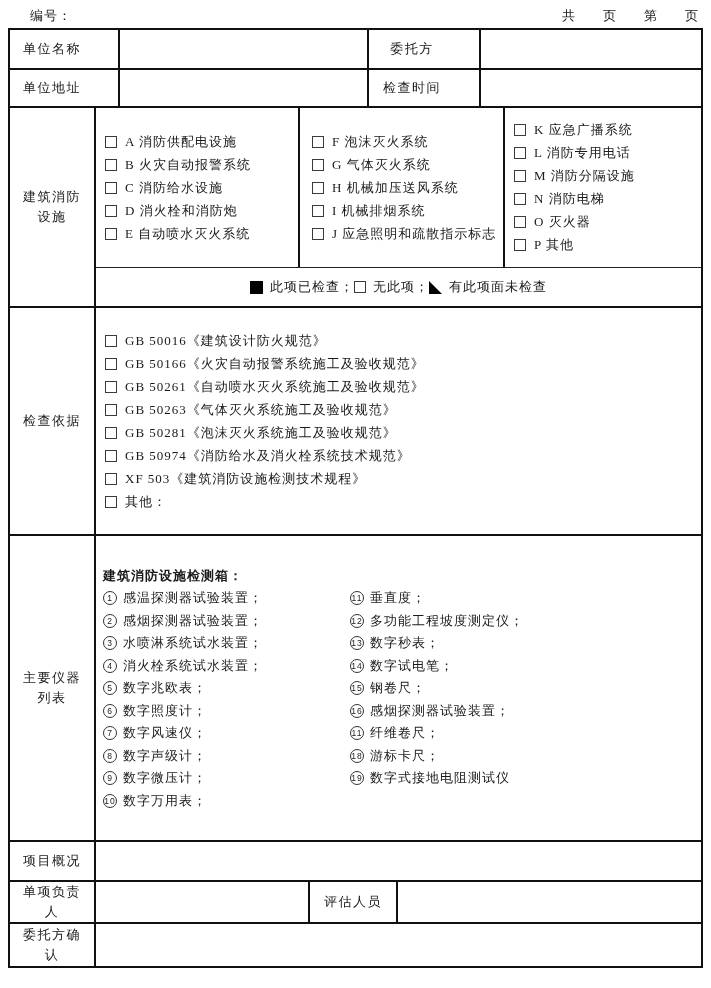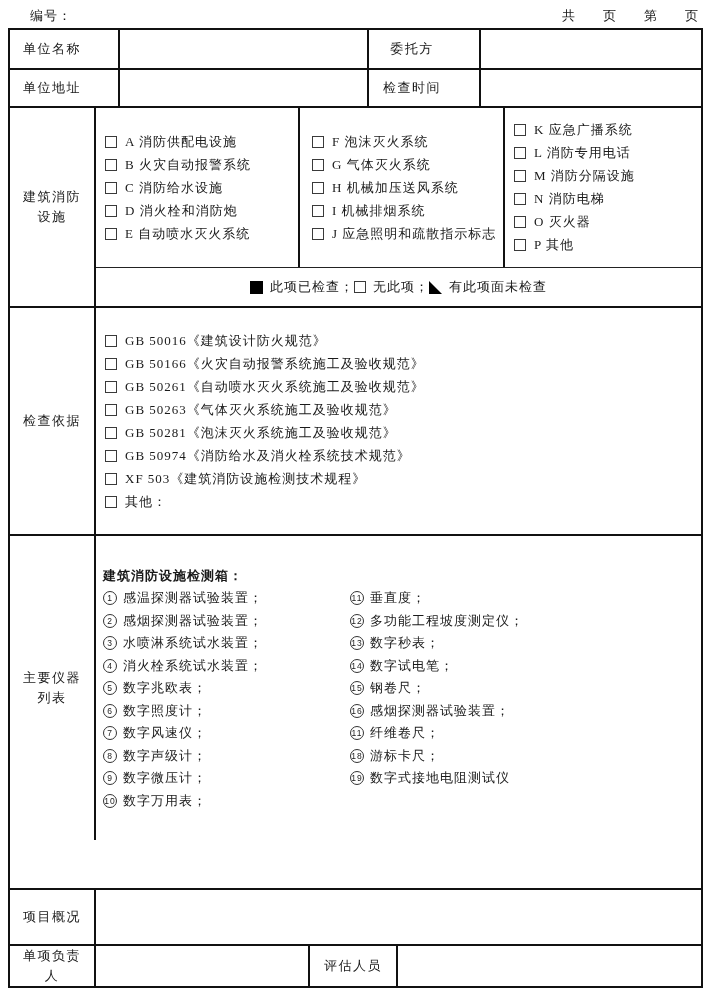--- a/index.html
+++ b/index.html
@@ -37,21 +37,21 @@
 
   .label-cell {
     width:84px; flex:0 0 84px;
     display:flex; align-items:center; justify-content:center;
     text-align:center; letter-spacing:1.5px;
     padding:0 7px; line-height:20px;
   }
   .flex1 { flex:1 1 auto; }
 
   .h38 { height:38px;gap:24px; }
-  .h40 { height:56px;margin-top:48px; }
+  .h40 { height:40px; }
   .h42 { height:42px; }
   .h44 { height:44px; }
 
   .label2 { width:88px; flex:0 0 88px; display:flex; align-items:center; justify-content:center; letter-spacing:1.5px; }
   .val-r1 { width:222px; flex:0 0 222px; }
   .val-r7a { width:214px; flex:0 0 214px; }
 
   
   .fac-row { height:200px; }
   .fac-right { flex:1 1 auto; display:flex; flex-direction:column; }

